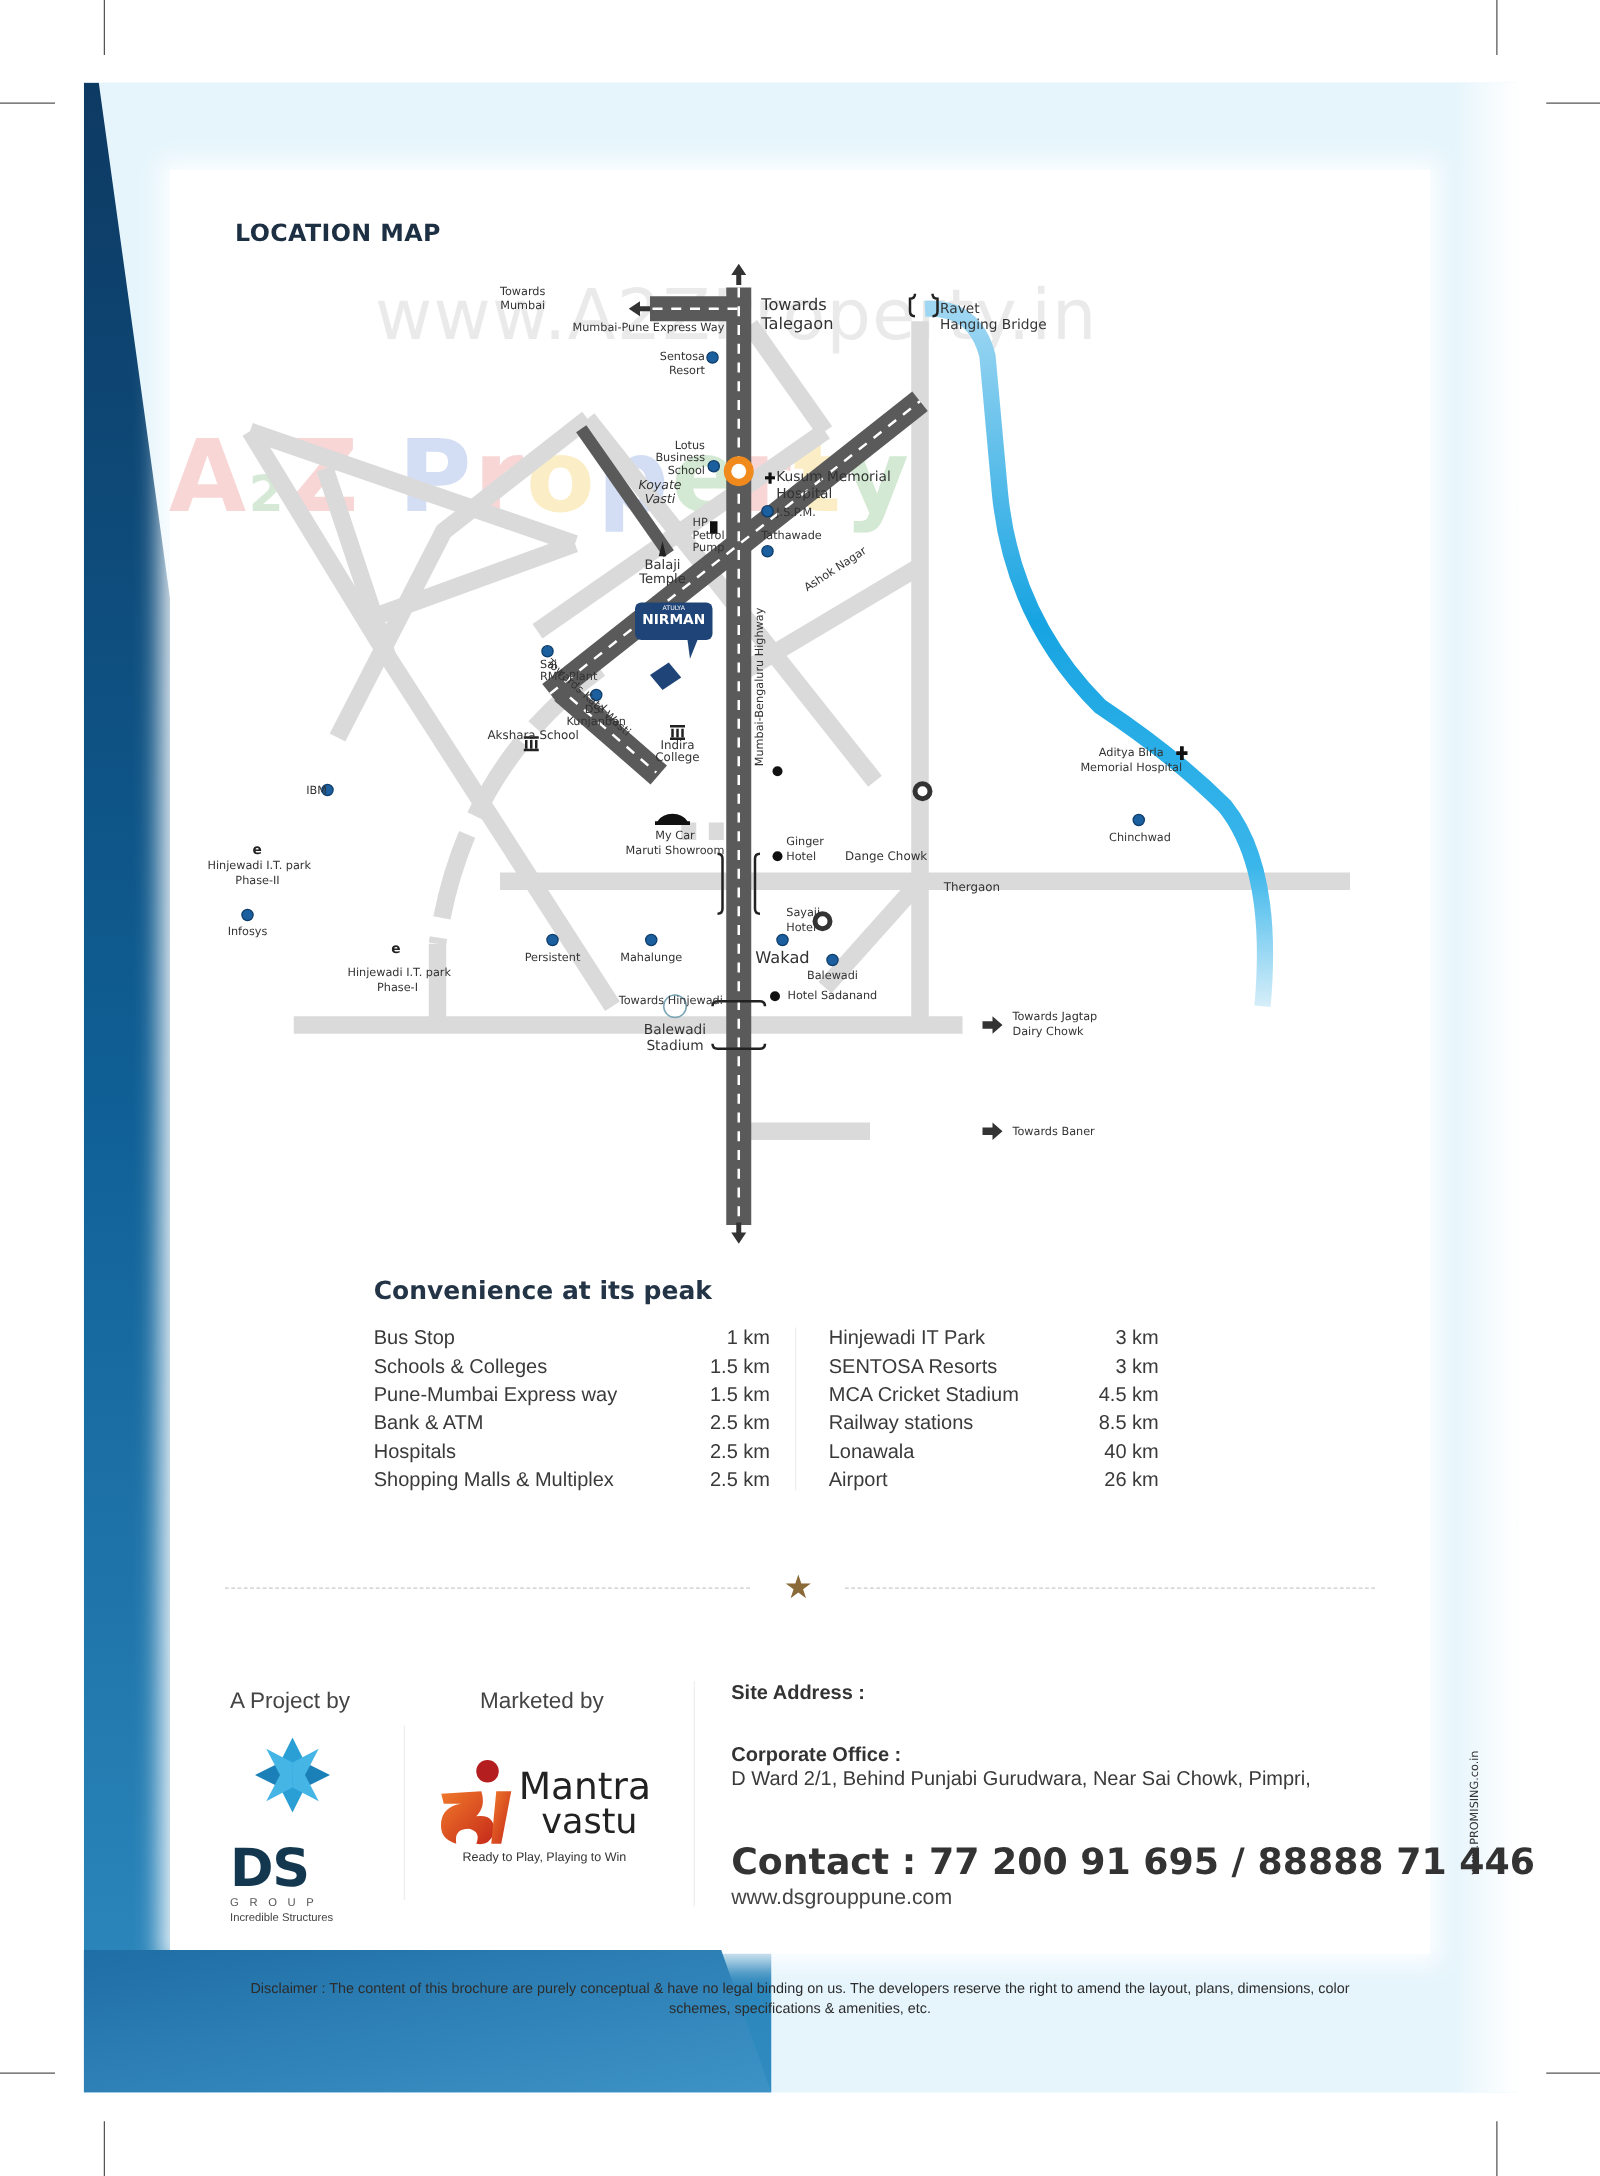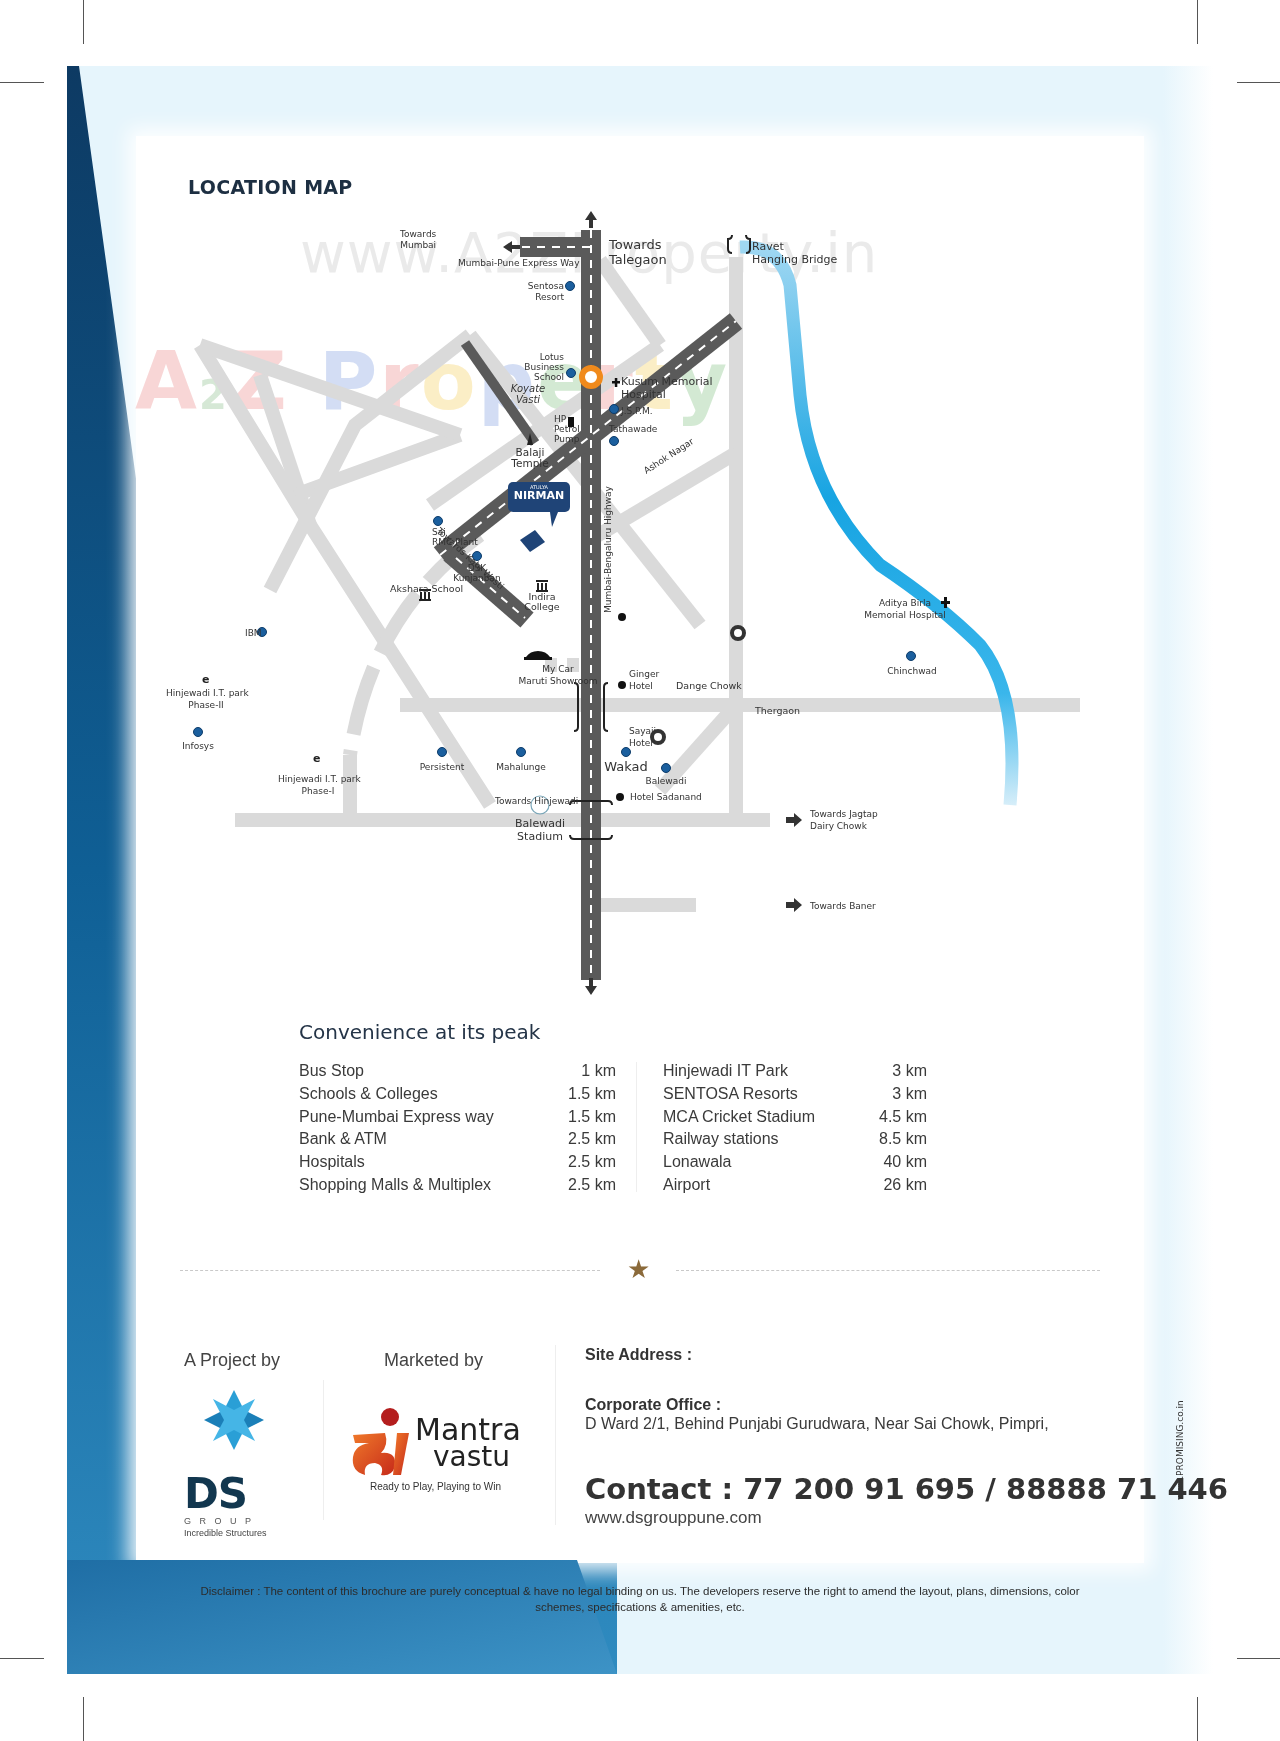--- a/index.html
+++ b/index.html
@@ -20,21 +20,21 @@
     .lbl { position: absolute; font-family: "DejaVu Sans", sans-serif; font-size: 10px; color: #333; line-height: 12px; white-space: nowrap; }
     .lbl.c { text-align: center; }
     .lbl.r { text-align: right; }
     .lbl.big { font-size: 13px; line-height: 15px; }
     .lbl.md { font-size: 11px; line-height: 13px; }
 
     .watermark1 { position: absolute; left: 300px; top: 220px; font-size: 56px; color: rgba(180,180,180,0.28); font-family: "DejaVu Sans", sans-serif; letter-spacing: 1px; white-space: nowrap; }
     .watermark2 { position: absolute; left: 135px; top: 335px; font-size: 80px; font-weight: bold; white-space: nowrap; font-family: "DejaVu Sans", sans-serif; letter-spacing: 2px; }
     .watermark2 span { opacity: 0.22; }
 
-    .conv-title { position: absolute; left: 299px; top: 1020px; font-size: 20px; color: #243447; font-family: "DejaVu Sans", sans-serif; }
+    .conv-title { position: absolute; left: 299px; top: 1020px; font-size: 20px; color: #243447; font-family: "DejaVu Sans", sans-serif; font-weight: bold; }
     .conv-table { position: absolute; top: 1060px; font-size: 16px; color: #3a3a3a; font-family: "Liberation Sans", sans-serif; text-align: center; }
     .conv-row { display: flex; justify-content: space-between; height: 22.8px; line-height: 22.8px; }
     .conv-divider { position: absolute; left: 636px; top: 1062px; width: 1px; height: 130px; background: #eee; }
 
     .sep { position: absolute; top: 1270px; height: 0; border-top: 1.5px dashed #c9c9c9; }
     .star { position: absolute; left: 627px; top: 1256px; font-size: 26px; color: #8b6a3a; line-height: 26px; }
 
     .footer-label { position: absolute; font-size: 18px; color: #444; font-family: "Liberation Sans", sans-serif; }
     .vline { position: absolute; width: 1px; background: #eee; }
 
@@ -266,21 +266,21 @@
   <div class="lbl c" style="left:382px;top:397px;width:40px;font-size:9.5px;line-height:10px;white-space:pre;">Indira
 College</div>
   <div class="lbl" style="left:105px;top:432px;font-size:9px;">IBM</div>
   <div class="lbl c" style="left:26px;top:492px;width:80px;font-size:9px;line-height:12px;white-space:pre;">Hinjewadi I.T. park
 Phase-II</div>
   <div class="lbl c" style="left:38px;top:545px;width:40px;font-size:9px;">Infosys</div>
   <div class="lbl c" style="left:138px;top:578px;width:80px;font-size:9px;line-height:12px;white-space:pre;">Hinjewadi I.T. park
 Phase-I</div>
   <div class="lbl c" style="left:272px;top:566px;width:60px;font-size:9px;">Persistent</div>
   <div class="lbl c" style="left:350px;top:566px;width:62px;font-size:9px;">Mahalunge</div>
-  <div class="lbl c" style="left:355px;top:468px;width:90px;font-size:9px;line-height:12px;white-space:pre;margin-left:18px;">My Car
+  <div class="lbl c" style="left:355px;top:468px;width:90px;font-size:9px;line-height:12px;white-space:pre;">My Car
 Maruti Showroom</div>
   <div class="lbl" style="left:489px;top:473px;font-size:9px;line-height:12px;white-space:pre;">Ginger
 Hotel</div>
   <div class="lbl" style="left:536px;top:485px;font-size:9.5px;">Dange Chowk</div>
   <div class="lbl" style="left:615px;top:510px;font-size:9.5px;">Thergaon</div>
 
   <div class="lbl" style="left:489px;top:530px;font-size:9px;line-height:12px;white-space:pre;">Sayaji
 Hotel</div>
   <div class="lbl" style="left:355px;top:600px;font-size:9px;">Towards Hinjewadi</div>
   <div class="lbl" style="left:670px;top:613px;font-size:9px;line-height:12px;white-space:pre;">Towards Jagtap

